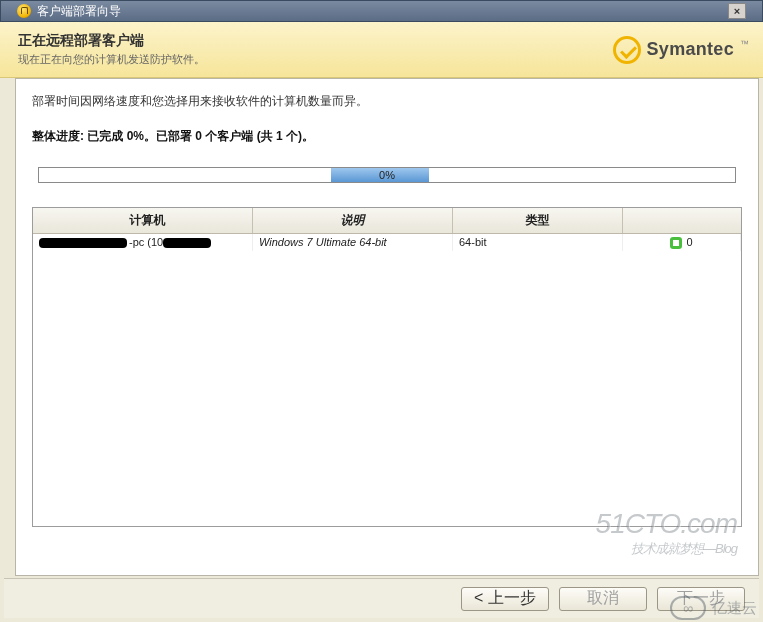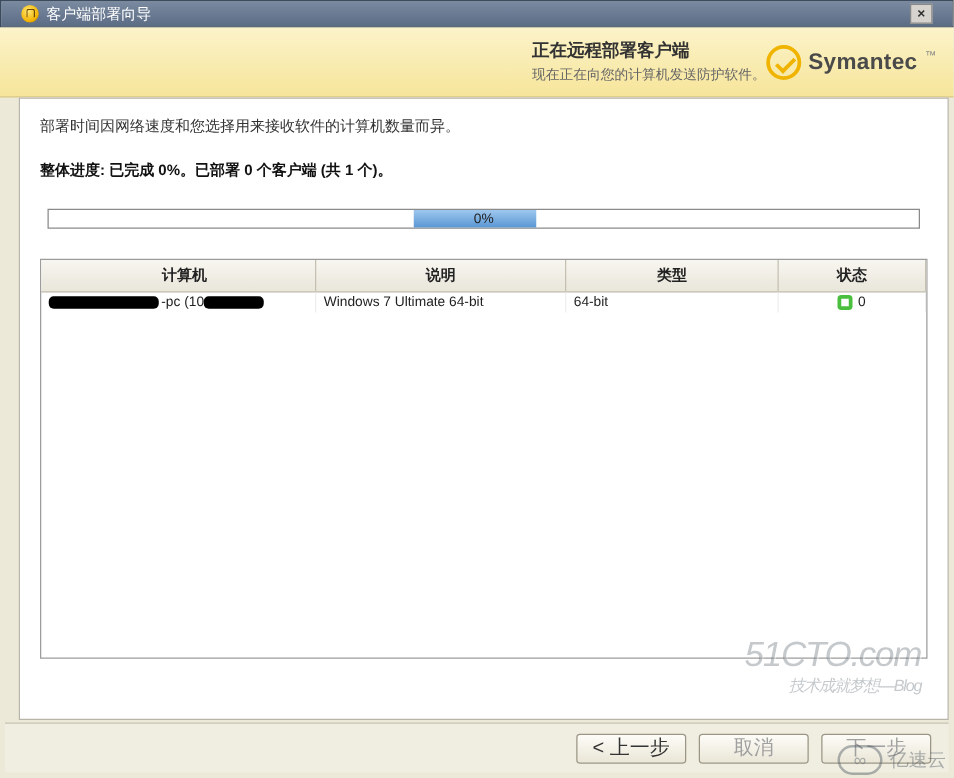--- a/index.html
+++ b/index.html
@@ -40,21 +40,21 @@
       display: flex; align-items: center; justify-content: center;
       font-family: Arial; font-weight: bold; font-size: 11px; color: #333;
       cursor: pointer;
     }
     .header-band {
       background: linear-gradient(#fcf3ca, #f6e59a);
       border-bottom: 1px solid #d9c878;
       padding: 10px 14px 10px 18px;
       display: flex;
       align-items: center;
-      justify-content: flex-end;
+      justify-content: space-between;
       height: 56px;
     }
     .header-text .h-title { font-size: 14px; color: #333; font-weight: 600; }
     .header-text .h-sub { font-size: 11px; color: #666; margin-top: 2px; }
     .brand { display: flex; align-items: center; gap: 6px; }
     .brand .check {
       width: 28px; height: 28px;
       border: 3px solid #f0b400; border-radius: 50%;
       position: relative;
     }
@@ -111,21 +111,21 @@
     .grid-head {
       display: flex;
       background: linear-gradient(#f7f6f0, #e9e6da);
       border-bottom: 1px solid #bdb8aa;
       font-weight: 600;
       font-size: 12px;
       color: #222;
     }
     .gh { padding: 4px 6px; border-right: 1px solid #c5c0b2; text-align: center; }
     .c1 { width: 220px; padding-left: 16px; }
-    .c2 { width: 200px; }
+    .c2 { width: 200px; font-style: italic; }
     .c3 { width: 170px; }
     .c4 { flex: 1; }
     .grid-body { flex: 1; overflow: auto; }
     .row { display: flex; font-size: 11px; color: #222; }
     .cell { padding: 2px 6px; border-right: 1px solid #eee; white-space: nowrap; overflow: hidden; text-overflow: ellipsis; }
     .row .c4 { text-align: center; }
     .redacted {
       display: inline-block; width: 88px; height: 10px;
       background: #000; border-radius: 4px; vertical-align: middle;
       margin-right: 2px;
@@ -212,21 +212,20 @@
       <div class="seg"></div>
       <div class="pct">0%</div>
     </div>
   </div>
 
   <div class="grid-wrap">
     <div class="grid-head">
       <div class="gh c1">计算机</div>
       <div class="gh c2">说明</div>
       <div class="gh c3">类型</div>
-      <div class="gh c4">状态</div>
     </div>
     <div class="grid-body">
       <div class="row">
         <div class="cell c1">
           <span class="redacted"></span><span>-pc (10</span><span class="redacted" style="width:48px"></span>
         </div>
         <div class="cell c2">Windows 7 Ultimate 64-bit</div>
         <div class="cell c3">64-bit</div>
         <div class="cell c4">
           <span class="status-dot"></span><span>0</span>

